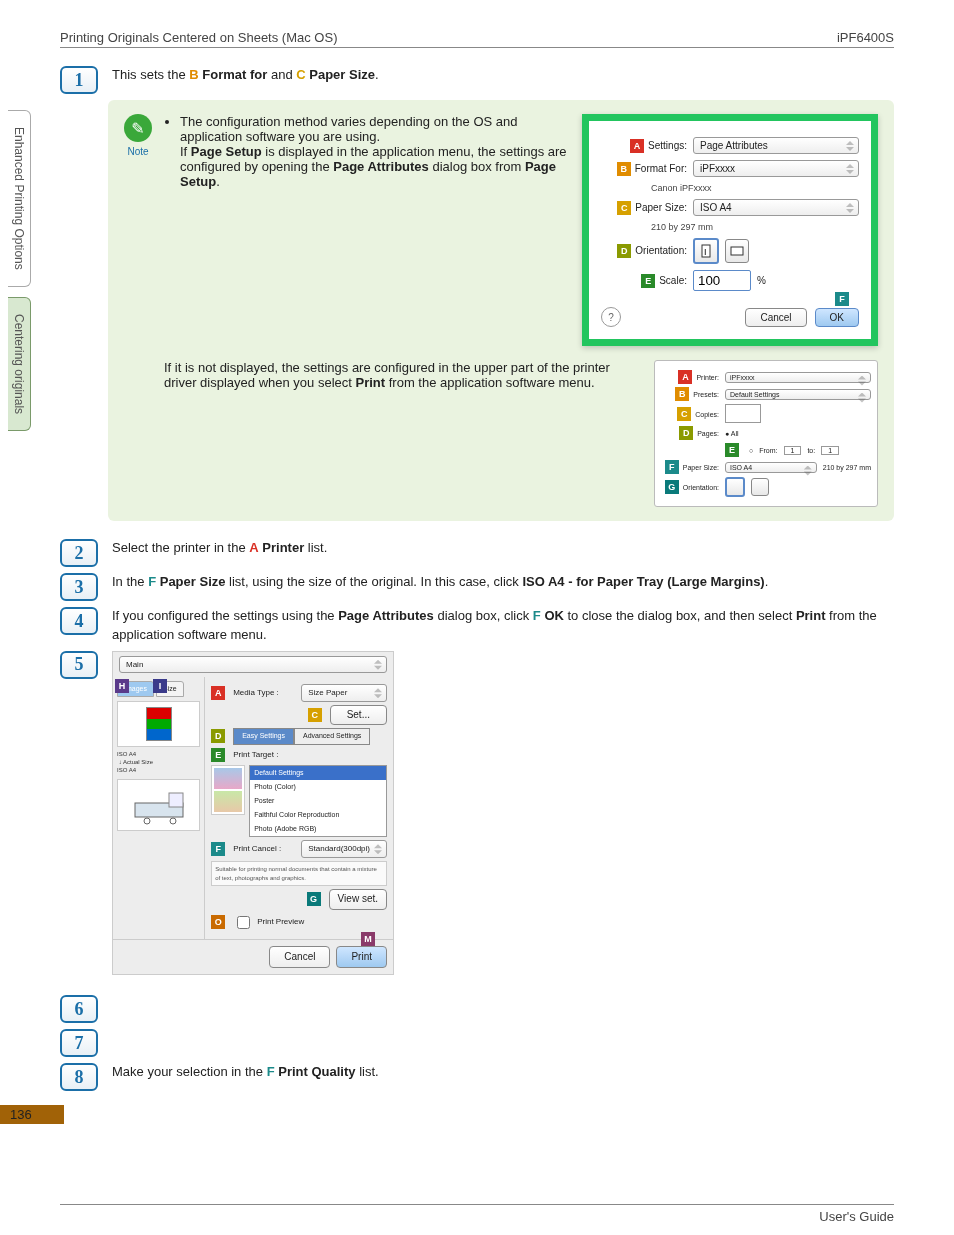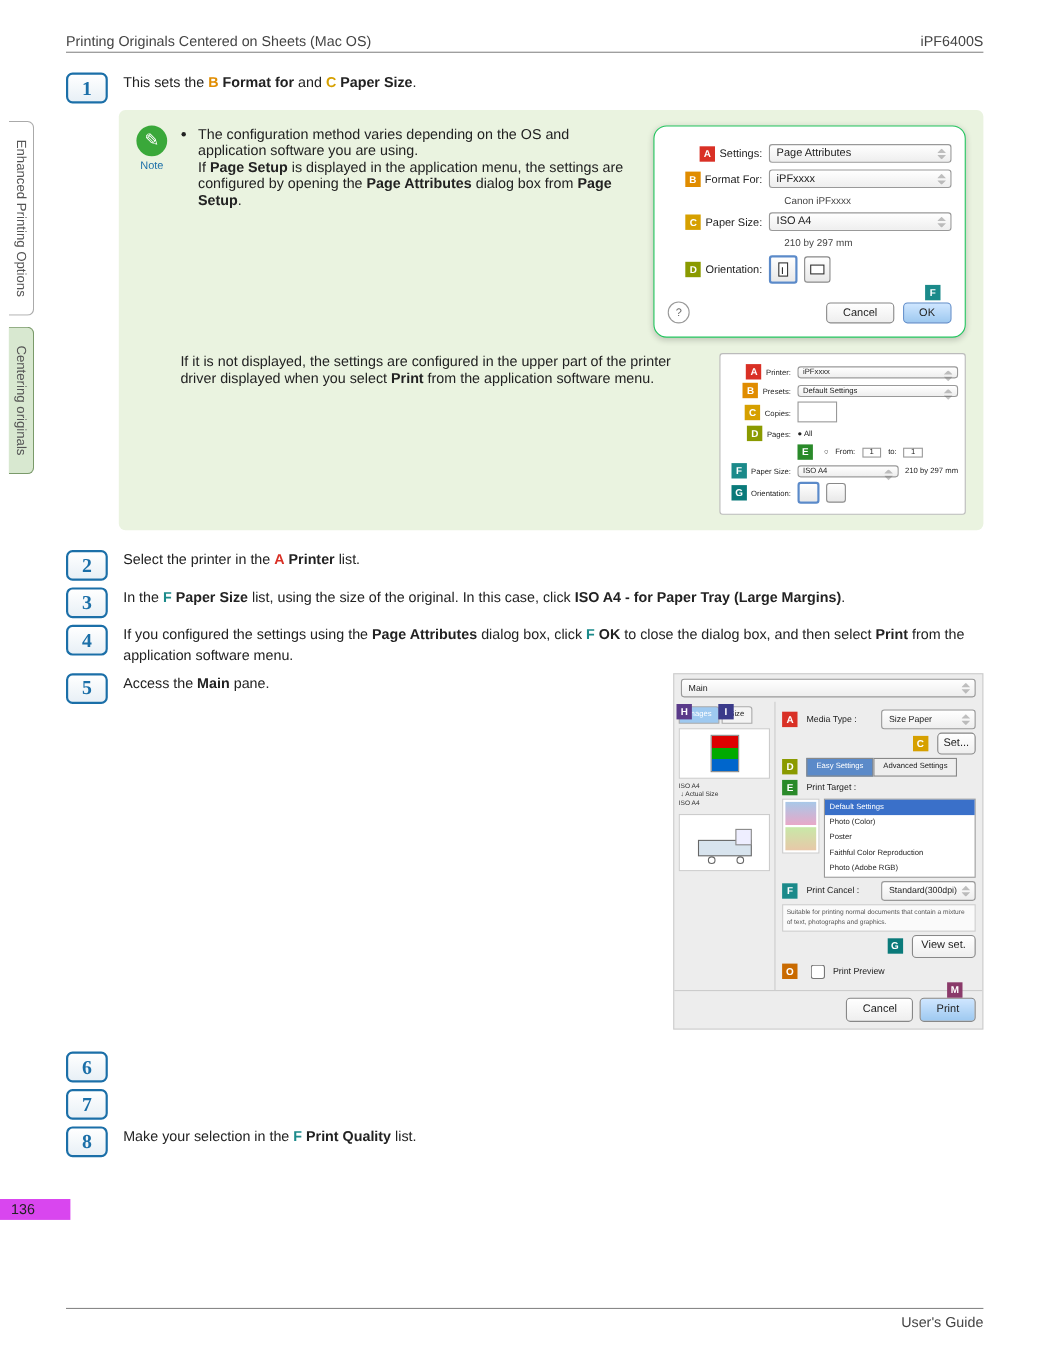--- a/index.html
+++ b/index.html
@@ -14,28 +14,28 @@
   .ltr{font-weight:bold}
   .A{color:#d93025}.B{color:#e08c00}.C{color:#d6a000}.E{color:#2a8a2a}.F{color:#1b8a8a}
   .note-box{background:#eaf3e0;border-radius:6px;padding:14px 16px 14px 16px;margin:6px 0 18px 48px;display:flex;gap:12px}
   .note-ico{text-align:center;font-size:10px;color:#1b6fa8}
   .note-ico .circ{width:28px;height:28px;border-radius:50%;background:#3aa83a;display:flex;align-items:center;justify-content:center;color:#fff;font-size:16px;margin-bottom:4px}
   .note-content{flex:1}
   .note-row{display:flex;gap:12px}
   .note-text{flex:1}
   ul.b{margin:0;padding-left:16px}
   
-  .dlgA{background:#fff;border:1px solid #22c55e;border-radius:12px;box-shadow:0 2px 6px rgba(0,0,0,.2);padding:10px 12px 12px;width:258px;font-size:10px;flex-shrink:0}
+  .dlgA{background:#fff;border:7px solid #22c55e;border-radius:0;box-shadow:0 2px 6px rgba(0,0,0,.2);padding:10px 12px 12px;width:258px;font-size:10px;flex-shrink:0}
   .drow{display:flex;align-items:center;margin:6px 0;gap:6px}
   .lbl{width:86px;text-align:right}
   .tag{display:inline-block;width:14px;height:14px;line-height:14px;text-align:center;font-size:9px;font-weight:bold;color:#fff;margin-right:4px}
   .tA{background:#d93025}.tB{background:#e08c00}.tC{background:#d6a000}.tD{background:#8a9a00}.tE{background:#2a8a2a}.tF{background:#1b8a8a}
   .sel{flex:1;border:1px solid #999;border-radius:3px;padding:2px 16px 2px 6px;background:linear-gradient(#fff,#eee);position:relative}
   .sel:after{content:"";position:absolute;right:4px;top:3px;width:8px;height:10px;background:linear-gradient(#666,#666);clip-path:polygon(0 40%,100% 40%,50% 0,0 40%,0 60%,100% 60%,50% 100%,0 60%);opacity:.4}
-  .sub{margin-left:106px;color:#444;font-size:9px}
+  .sub{margin-left:50px;color:#444;font-size:9px}
   .ori{width:22px;height:22px;border:1px solid #888;border-radius:3px;display:flex;align-items:center;justify-content:center;background:linear-gradient(#fff,#e8e8e8)}
   .ori.sel2{border:2px solid #5b8ac9}
   .inp{width:48px;border:1px solid #5b8ac9;padding:2px 4px;border-radius:2px}
   .dbtns{display:flex;justify-content:space-between;align-items:center;margin-top:16px}
   .btn{border:1px solid #888;border-radius:4px;padding:3px 14px;background:linear-gradient(#fff,#eee);font-size:10px}
   .btn.ok{background:linear-gradient(#cfe6ff,#9ec9f0);border-color:#5b8ac9}
   .q{width:18px;height:18px;border:1px solid #999;border-radius:50%;display:flex;align-items:center;justify-content:center;color:#666}
   
   .dlgB{background:#fff;border:1px solid #bbb;border-radius:3px;width:210px;font-size:7px;padding:6px;flex-shrink:0;margin-left:30px}
   .dlgB .drow{margin:3px 0}
@@ -60,21 +60,21 @@
   .rlbl{width:64px}
   .seg{display:flex}
   .seg .sb{padding:2px 8px;border:1px solid #888;background:#eee;font-size:7px}
   .seg .sb.on{background:#5b8ac9;color:#fff}
   .lst{border:1px solid #999;background:#fff;font-size:7px}
   .lst .it{padding:2px 4px}
   .lst .it.on{background:#3a70c9;color:#fff}
   .hint{font-size:6px;color:#555;padding:3px;border:1px solid #ccc;background:#fafafa;margin:3px 0}
   .foot{display:flex;justify-content:flex-end;gap:6px;padding:6px;border-top:1px solid #ccc}
   .btn.pr{background:linear-gradient(#cfe6ff,#9ec9f0)}
-  .pnum-box{background:#d946ef;padding:2px 10px;width:44px;margin-top:38px;margin-left:-60px;font-size:13px}
+  .pnum-box{background:#a16207;padding:2px 10px;width:44px;margin-top:14px;margin-left:-60px;font-size:13px}
   .ftr{border-top:1px solid #888;margin-top:80px;padding-top:4px;text-align:right;font-family:"Trebuchet MS",sans-serif;color:#444}
 </style>
 </head>
 <body>
 
 <div class="page">
   <div class="hdr">
     <span>Printing Originals Centered on Sheets (Mac OS)</span>
     <span>iPF6400S</span>
   </div>
@@ -129,20 +129,25 @@
                   <rect x="1" y="1" width="8" height="12" fill="#fff" stroke="#333"></rect>
                   <text x="3" y="11" font-size="9">I</text>
                 </svg>
               </div>
             <div class="ori">
                 <svg width="14" height="10">
                   <rect x="1" y="1" width="12" height="8" fill="#fff" stroke="#333"></rect>
                 </svg>
               </div>
           </div>
+          <div class="drow">
+              <span class="lbl"><span class="tag tE">E</span><span>Scale:</span></span>
+              <input class="inp" value="100" style=""> 
+              <span>%</span>
+            </div>
           <div class="dbtns">
             <div class="q">?</div>
             <div style="display:flex;gap:8px;align-items:center">
               <div class="btn">Cancel</div>
               <div style="position:relative">
                   <span class="tag tF" style="position:absolute;top:-16px;right:6px">F</span>
                   <div class="btn ok">OK</div>
                 </div>
             </div>
           </div>
@@ -197,21 +202,20 @@
     </div>
 
   <div class="step">
       <div class="num">4</div>
       <div class="txt"><span>If you configured the settings using the </span><b>Page Attributes</b><span> dialog box, click </span><span class="ltr F">F</span> <b>OK</b><span> to close the dialog box, and then select </span><b>Print</b><span> from the application software menu.</span></div>
     </div>
 
   <div class="step" style="align-items:flex-start">
     <div class="num">5</div>
     <div class="txt" style="display:flex;gap:20px">
-      <div style="flex:1"><span>Access the </span><b>Main</b><span> pane.</span></div>
 
       <div class="dlgM">
         <div class="top">
             <div class="sel">Main</div>
           </div>
         <div class="body">
           <div class="left">
             <div style="position:relative">
                 <span class="tag" style="background:#5a3a8a;position:absolute;left:-2px;top:-2px">H</span>
                 <span class="tag" style="background:#3a3a8a;position:absolute;left:36px;top:-2px">I</span>
@@ -234,21 +238,21 @@
               </div>
           </div>
           <div class="right">
             <div class="rrow">
                 <span class="tag tA">A</span>
                 <span class="rlbl">Media Type :</span>
                 <div class="sel">Size Paper</div>
               </div>
             <div class="rrow" style="justify-content:flex-end">
                 <span class="tag tC">C</span>
-                <div class="btn" style="padding:2px 5px">Set...</div>
+                <div class="btn" style="padding:2px 16px">Set...</div>
               </div>
             <div class="rrow">
                 <span class="tag tD">D</span>
                 <div class="seg">
                   <div class="sb on">Easy Settings</div>
                   <div class="sb">Advanced Settings</div>
                 </div>
               </div>
             <div class="rrow">
                 <span class="tag tE">E</span>

